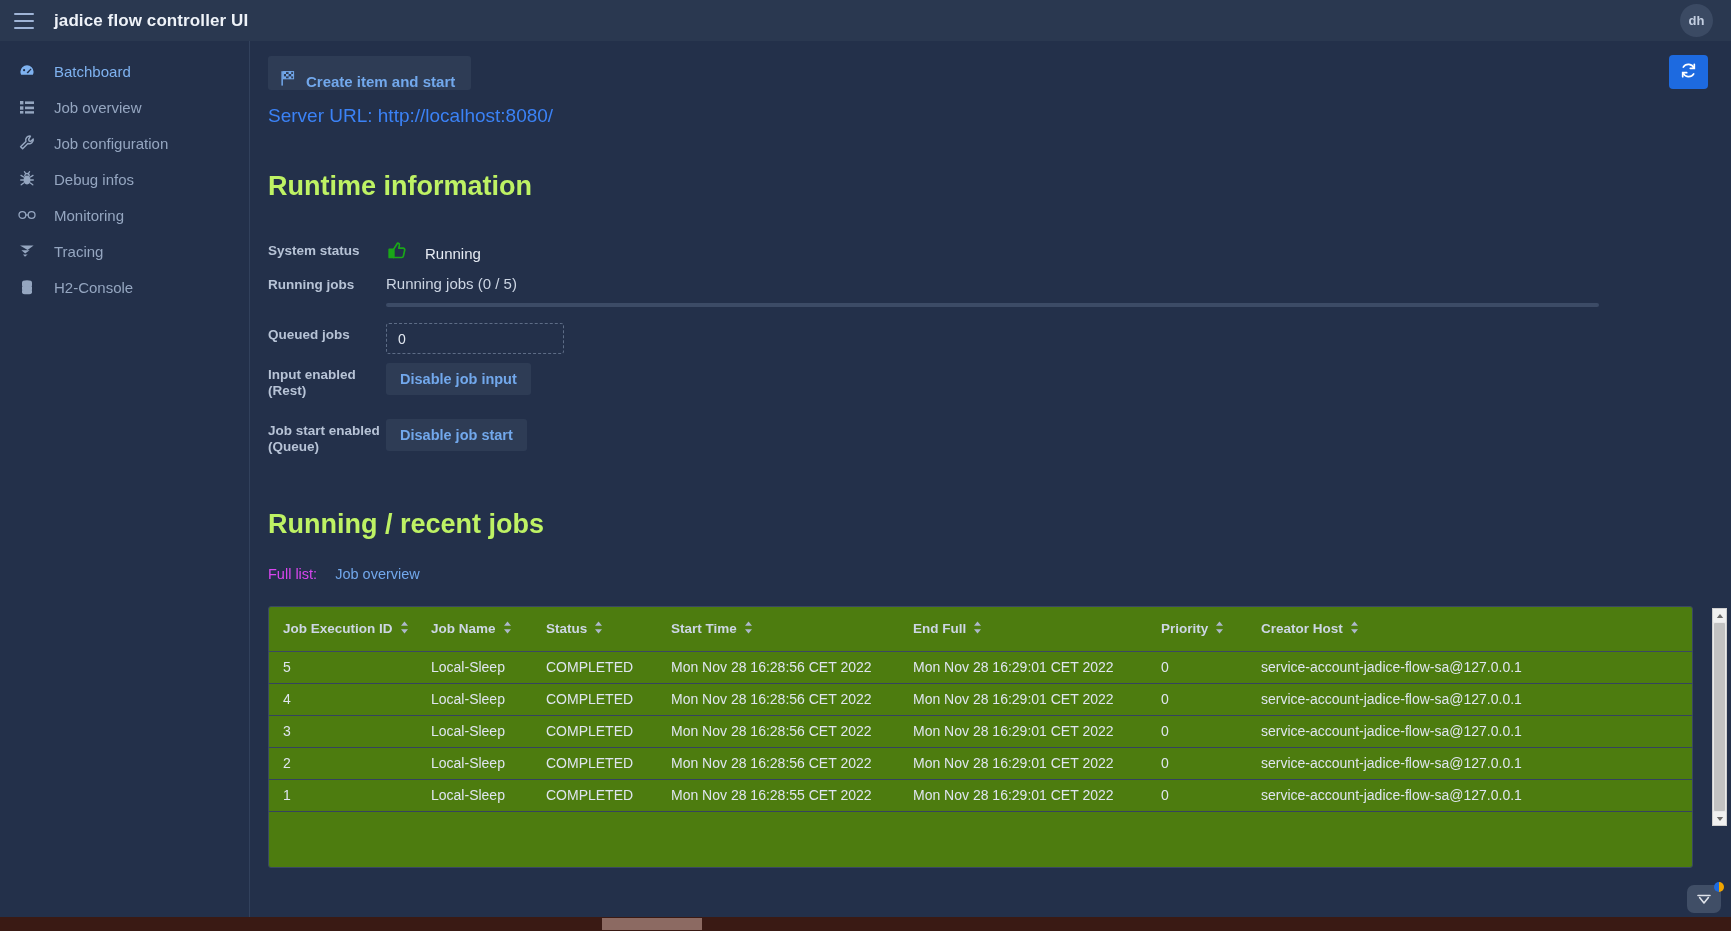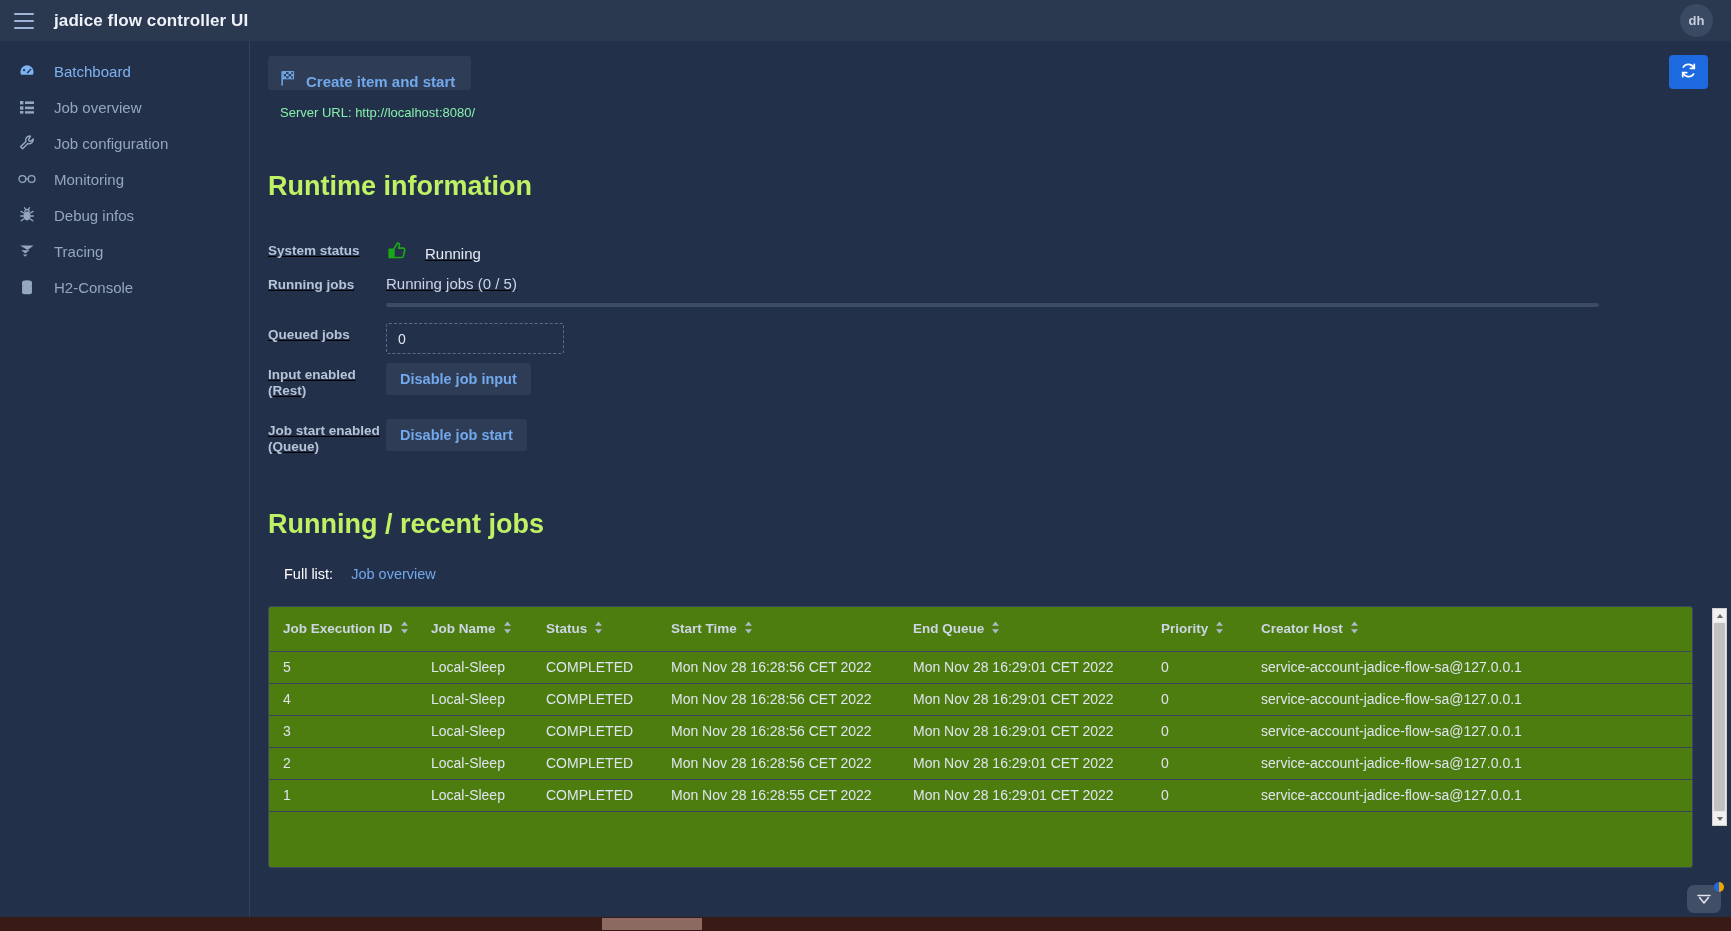--- a/index.html
+++ b/index.html
@@ -70,31 +70,31 @@
     font-family: "Liberation Sans", sans-serif;
   }
   .btn-refresh {
     position: absolute; right: 23px; top: 14px;
     width: 39px; height: 34px; border-radius: 4px;
     background: #1d6ae0; border: none; cursor: pointer;
     display: flex; align-items: center; justify-content: center;
   }
   .server-url {
     position: absolute; left: 18px; top: 64px;
-    font-size: 13px; color: #86efac; margin-left: 12px;
+    font-size: 19px; color: #3b82f6;
   }
   .h-title {
     position: absolute; left: 18px;
     font-size: 27px; font-weight: bold; color: #bef264;
   }
   #h-runtime { top: 130px; }
   #h-jobs { top: 468px; }
 
   
-  .info { position: absolute; left: 18px; top: 198px; width: 1330px; text-decoration: underline; }
+  .info { position: absolute; left: 18px; top: 198px; width: 1330px; }
   .irow { display: flex; align-items: flex-start; margin-bottom: 6px; }
   .ilabel {
     width: 118px; min-width: 118px; padding-top: 4px;
     font-size: 13.5px; font-weight: bold; color: #b7c3d6; line-height: 16px;
   }
   .ivalue { flex: 1; }
   .status-line { display: flex; align-items: center; gap: 17px; height: 28px; }
   .status-text { font-size: 15px; color: #e6ebf3; }
   .runjobs-text { font-size: 15px; color: #ccd5e3; padding-top: 2px; }
   .progress {
@@ -112,21 +112,21 @@
     height: 32px; padding: 0 14px; border: none; border-radius: 3px;
     background: #2e3c55; color: #72a8ec; font-size: 14.5px; font-weight: bold;
     cursor: pointer; font-family: "Liberation Sans", sans-serif;
   }
 
   
   .fulllist {
     position: absolute; left: 18px; top: 525px;
     display: flex; align-items: baseline; gap: 18px; font-size: 14.5px;
   }
-  .fulllist .lbl { color: #ffffff; margin-left: 16px; }
+  .fulllist .lbl { color: #d946ef; }
   .fulllist a { color: #72a8ec; text-decoration: none; cursor: pointer; }
 
   
   .tablewrap {
     position: absolute; left: 18px; top: 565px;
     width: 1425px; height: 262px;
     border: 1px solid #3a4862; border-radius: 3px;
     background: #4d7c0f; overflow: hidden;
   }
   table { width: 100%; border-collapse: collapse; table-layout: fixed; }
@@ -229,38 +229,38 @@
       <span class="nav-ico">
         <svg width="18" height="18" viewBox="0 0 18 18">
             <path d="M12.4 2.2a4 4 0 0 0-4.5 5.3L2.6 12.8l2 2 5.3-5.3a4 4 0 0 0 5.3-4.5l-2.3 2.3-1.8-.4-.4-1.8z" fill="none" stroke="#95a6c0" stroke-width="1.5" stroke-linejoin="round"></path>
           </svg>
       </span>
       <span class="nav-label">Job configuration</span>
     </div>
 
     <div class="nav-item">
       <span class="nav-ico">
+        <svg width="18" height="18" viewBox="0 0 18 18" fill="none" stroke="#95a6c0" stroke-width="1.3" stroke-linecap="round">
+            <ellipse cx="9" cy="10" rx="3.4" ry="4.4" fill="#95a6c0" stroke="none"></ellipse>
+            <path d="M9 3.5a2.2 2.2 0 0 1 2.2 2.2M9 3.5a2.2 2.2 0 0 0-2.2 2.2"></path>
+            <path d="M5.6 7 3 5.4M5.6 10H2.7M5.6 13 3.2 14.8M12.4 7 15 5.4M12.4 10h2.9M12.4 13l2.4 1.8M7.6 3.3 6.4 1.7M10.4 3.3l1.2-1.6"></path>
+          </svg>
+      </span>
+      <span class="nav-label">Debug infos</span>
+    </div>
+
+    <div class="nav-item">
+      <span class="nav-ico">
         <svg width="20" height="14" viewBox="0 0 20 14" fill="none" stroke="#95a6c0" stroke-width="1.3">
             <circle cx="5.4" cy="7" r="3.4"></circle>
             <circle cx="14.6" cy="7" r="3.4"></circle>
             <path d="M8.8 7h2.4"></path>
           </svg>
       </span>
       <span class="nav-label">Monitoring</span>
-    </div>
-
-    <div class="nav-item">
-      <span class="nav-ico">
-        <svg width="18" height="18" viewBox="0 0 18 18" fill="none" stroke="#95a6c0" stroke-width="1.3" stroke-linecap="round">
-            <ellipse cx="9" cy="10" rx="3.4" ry="4.4" fill="#95a6c0" stroke="none"></ellipse>
-            <path d="M9 3.5a2.2 2.2 0 0 1 2.2 2.2M9 3.5a2.2 2.2 0 0 0-2.2 2.2"></path>
-            <path d="M5.6 7 3 5.4M5.6 10H2.7M5.6 13 3.2 14.8M12.4 7 15 5.4M12.4 10h2.9M12.4 13l2.4 1.8M7.6 3.3 6.4 1.7M10.4 3.3l1.2-1.6"></path>
-          </svg>
-      </span>
-      <span class="nav-label">Debug infos</span>
     </div>
 
     <div class="nav-item">
       <span class="nav-ico">
         <svg width="18" height="18" viewBox="0 0 18 18" fill="#95a6c0">
             <path d="M2 3.4h13.6L9.6 8.1 2 3.4z"></path>
             <path d="M3.4 8.2h8.2l-4.4 3.3-3.8-3.3z"></path>
             <path d="M5 12.6h4.6l-2.6 2.2L5 12.6z"></path>
           </svg>
       </span>
@@ -411,21 +411,21 @@
                     </svg></span>
                 </span></th>
               <th><span class="th-in">
                   <span>Start Time</span>
                   <span><svg width="9" height="13" viewBox="0 0 9 13" fill="#aeb9cb">
                       <path d="M4.5 0.6 8 4.7H1z"></path>
                       <path d="M4.5 12.4 1 8.3h7z"></path>
                     </svg></span>
                 </span></th>
               <th><span class="th-in">
-                  <span>End Queue</span>
+                  <span>End Full</span>
                   <span><svg width="9" height="13" viewBox="0 0 9 13" fill="#aeb9cb">
                       <path d="M4.5 0.6 8 4.7H1z"></path>
                       <path d="M4.5 12.4 1 8.3h7z"></path>
                     </svg></span>
                 </span></th>
               <th><span class="th-in">
                   <span>Priority</span>
                   <span><svg width="9" height="13" viewBox="0 0 9 13" fill="#aeb9cb">
                       <path d="M4.5 0.6 8 4.7H1z"></path>
                       <path d="M4.5 12.4 1 8.3h7z"></path>

